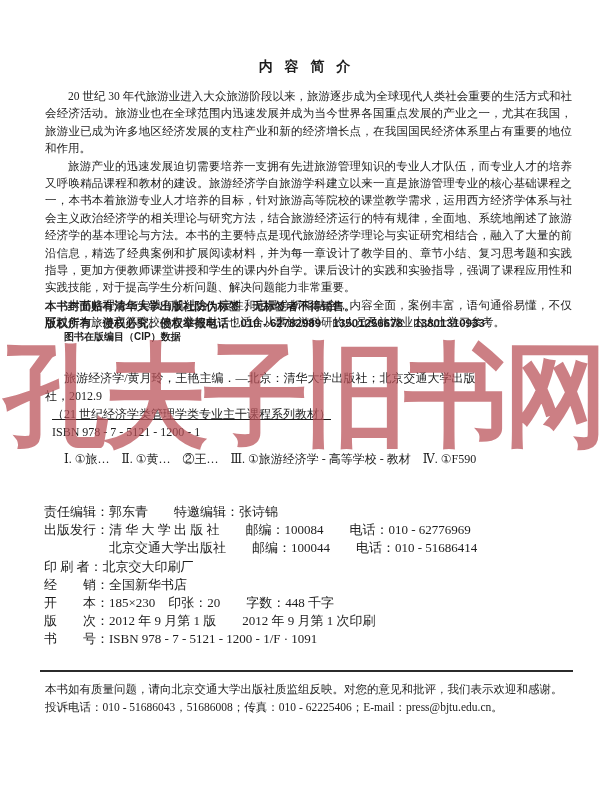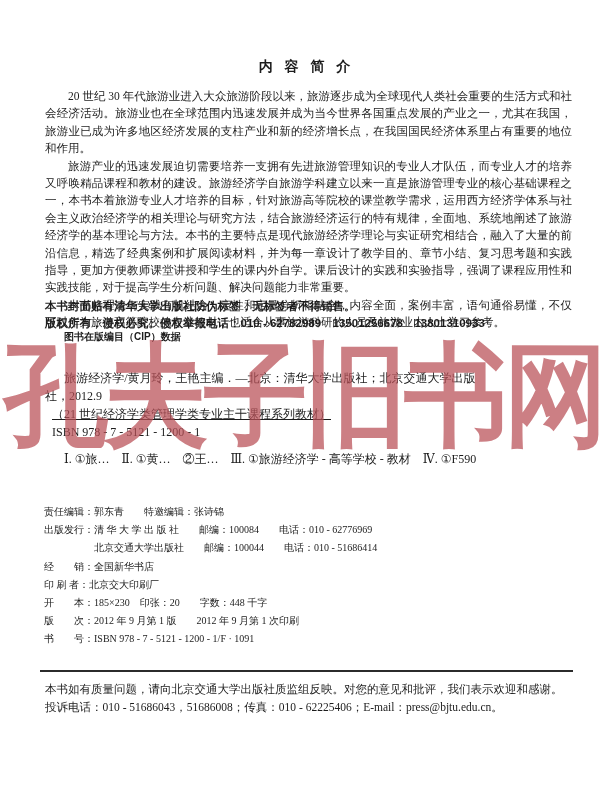--- a/index.html
+++ b/index.html
@@ -55,21 +55,21 @@
   }
   .cip-entry .l1 { text-indent: 1.6em; }
   .cip-series   { position: absolute; top: 406px; left: 52px; font-size: 12px; text-decoration: underline; }
   .cip-isbn     { position: absolute; top: 425px; left: 52px; font-size: 12px; }
   .cip-class    { position: absolute; top: 451px; left: 64px; font-size: 12px; }
   .cip-record   { position: absolute; top: 477px; left: 64px; font-size: 12px; }
 
   .colophon {
     position: absolute;
     top: 503px; left: 44px; width: 540px;
-    font-size: 10px;
+    font-size: 13px;
     line-height: 18.2px;
   }
   .colophon div { white-space: pre-wrap; }
 
   .divider {
     position: absolute;
     top: 670px; left: 40px; width: 533px;
     border-top: 2px solid #2b2b2b;
   }
   .footer-note {
@@ -124,22 +124,22 @@
 
   <div class="cip-isbn">ISBN 978 - 7 - 5121 - 1200 - 1</div>
 
   <div class="cip-class">Ⅰ. ①旅…　Ⅱ. ①黄…　②王…　Ⅲ. ①旅游经济学 - 高等学校 - 教材　Ⅳ. ①F590</div>
 
 
   <div class="colophon">
     <div>责任编辑：郭东青　　特邀编辑：张诗锦</div>
     <div>出版发行：清 华 大 学 出 版 社　　邮编：100084　　电话：010 - 62776969</div>
     <div>　　　　　北京交通大学出版社　　邮编：100044　　电话：010 - 51686414</div>
+    <div>印 刷 者：北京交大印刷厂</div>
     <div>经　　销：全国新华书店</div>
-    <div>印 刷 者：北京交大印刷厂</div>
     <div>开　　本：185×230　印张：20　　字数：448 千字</div>
     <div>版　　次：2012 年 9 月第 1 版　　2012 年 9 月第 1 次印刷</div>
     <div>书　　号：ISBN 978 - 7 - 5121 - 1200 - 1/F · 1091</div>
   </div>
 
   <div class="divider"></div>
 
   <div class="footer-note">
     <div>本书如有质量问题，请向北京交通大学出版社质监组反映。对您的意见和批评，我们表示欢迎和感谢。</div>
     <div>投诉电话：010 - 51686043，51686008；传真：010 - 62225406；E-mail：press@bjtu.edu.cn。</div>

